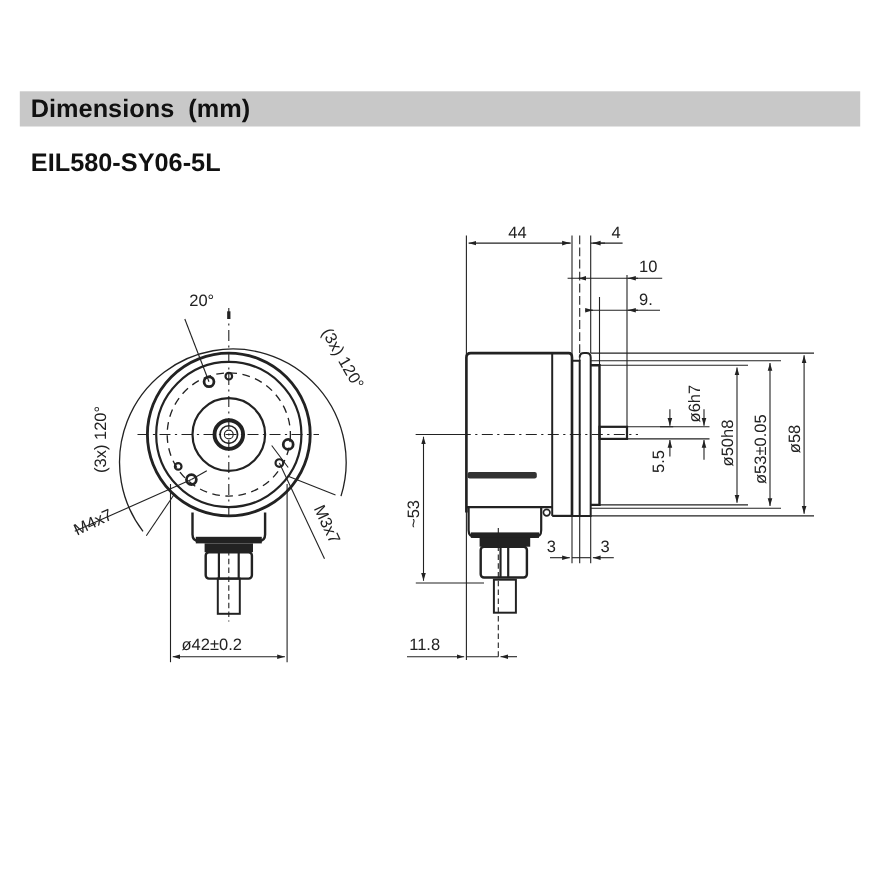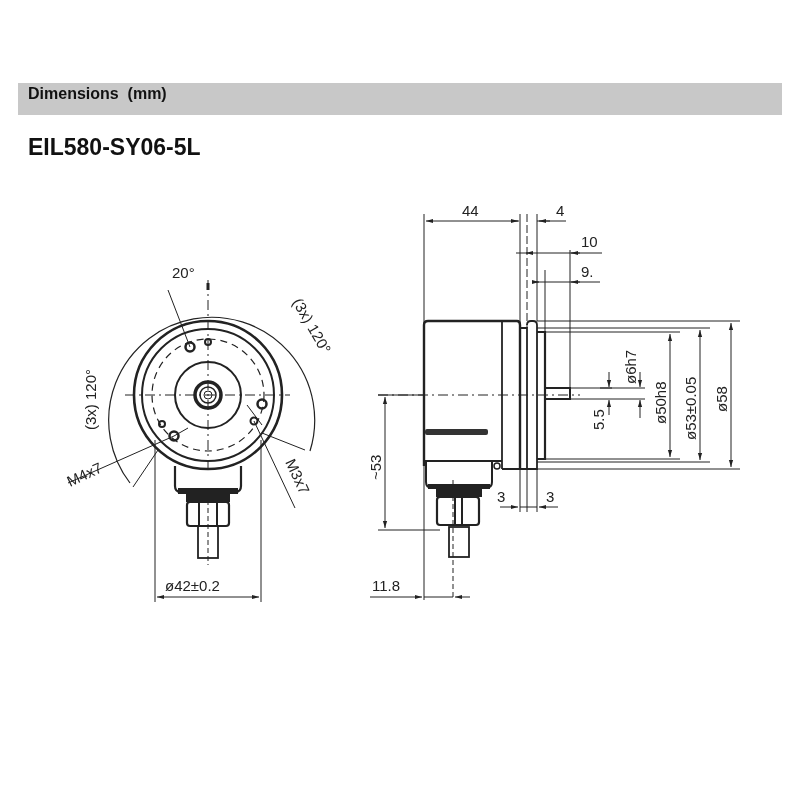--- a/index.html
+++ b/index.html
@@ -1,20 +1,20 @@
 <!DOCTYPE html>
 <html><head>
 <meta charset="utf-8">
 <style>
   html, body { margin:0; padding:0; background:#ffffff; }
   body { width:800px; height:800px; position:relative; overflow:hidden;
          font-family:"Liberation Sans", sans-serif; }
   .header-bar { position:absolute; left:18px; top:83px; width:764px; height:32px;
                 background:#c8c8c8; }
-  .header-title { position:absolute; left:28px; top:85px; font-size:16px; font-weight:bold;
+  .header-title { position:absolute; left:28px; top:85px; font-size:23px; font-weight:bold;
                   color:#111; letter-spacing:0px; white-space:pre; }
   .model-title { position:absolute; left:28px; top:134px; font-size:23px; font-weight:bold;
                  color:#111;text-align:right; }
   svg.drawing { position:absolute; left:0; top:0; }
   .dim { font-family:"Liberation Sans", sans-serif; font-size:15px; fill:#222; }
 </style>
 </head>
 <body>
 
 <div class="header-bar"></div>

